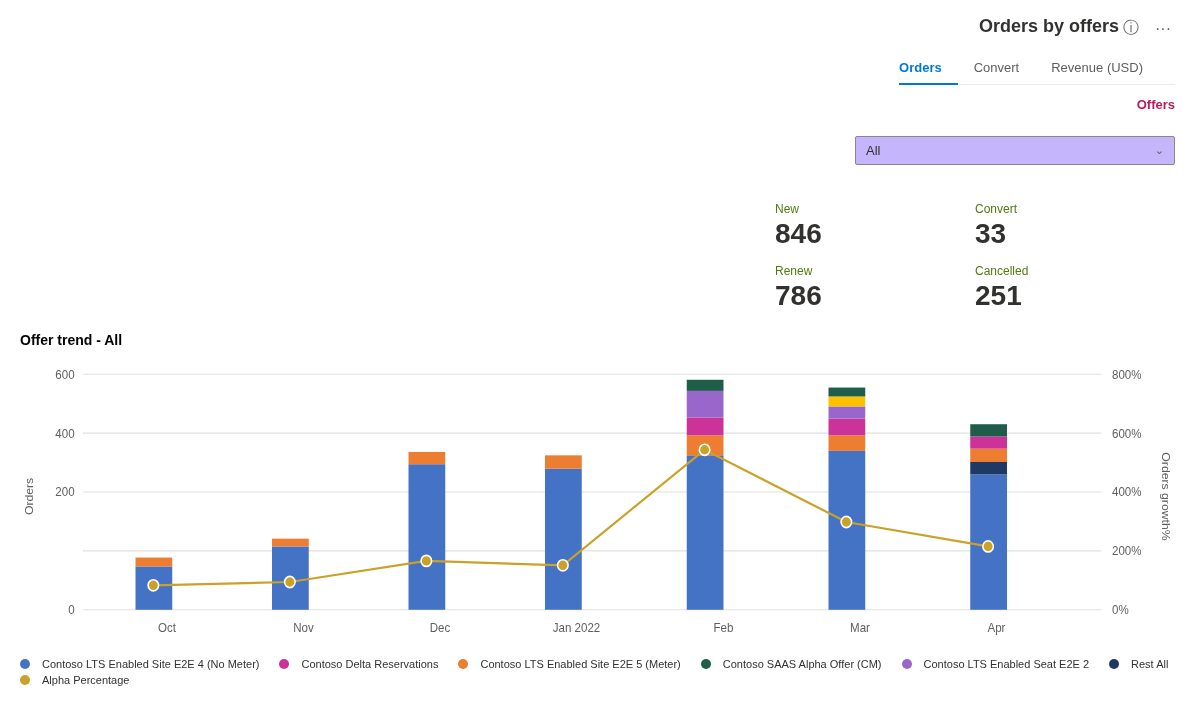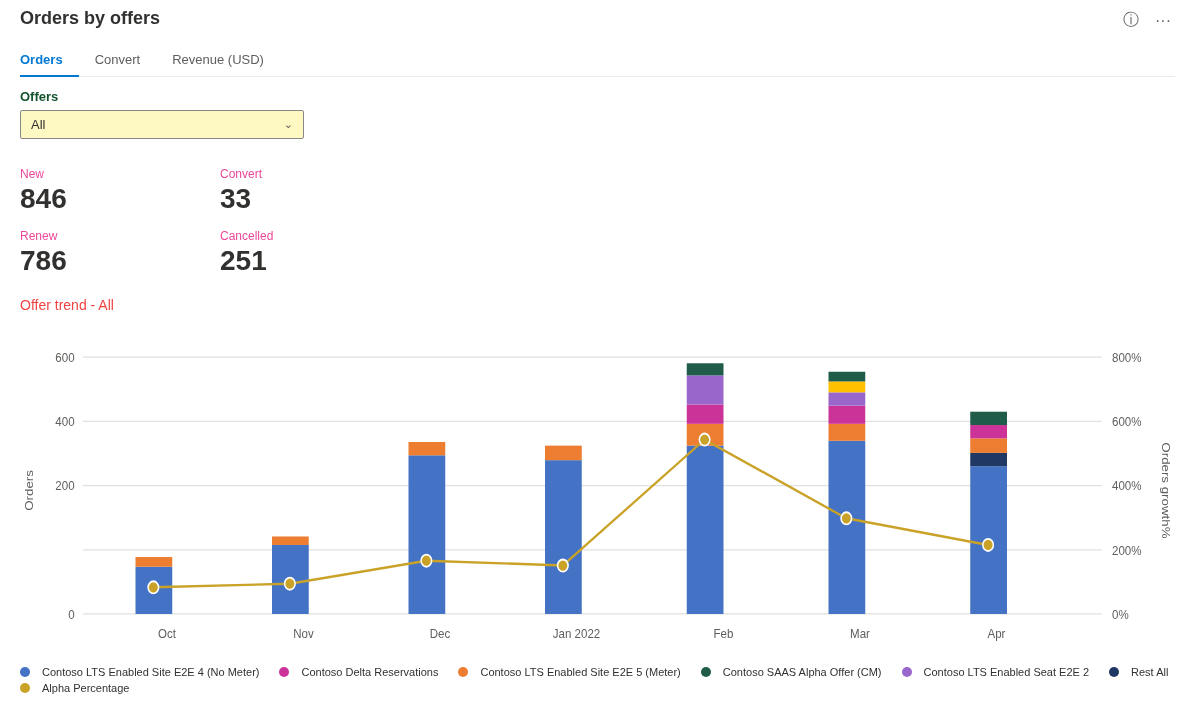--- a/index.html
+++ b/index.html
@@ -6,25 +6,26 @@
     body {
       font-family: 'Segoe UI', Arial, sans-serif;
       background: #fff;
       color: #323130;
       width: 1195px;
       height: 702px;
       overflow: hidden;
       font-size: 13px;
     }
     .container {
-      padding: 8px 20px;
+      padding: 16px 20px;
       width: 100%;
       height: 100%;
       display: flex;
       flex-direction: column;
+      align-items: flex-end;
     }
     .header-row {
       display: flex;
       justify-content: space-between;
       align-items: flex-start;
       margin-bottom: 10px;
     }
     .page-title {
       font-size: 18px;
       font-weight: 600;
@@ -60,72 +61,72 @@
       top: 1px;
     }
     .tab.active {
       color: #0078d4;
       border-bottom: 2px solid #0078d4;
       font-weight: 600;
     }
     .section-label {
       font-size: 13px;
       font-weight: 600;
-      margin-bottom: 6px;
-      color: #14532d;
+      margin-bottom: 24px;
+      color: #be185d;
     }
     .dropdown {
       display: flex;
       align-items: center;
       justify-content: space-between;
       border: 1px solid #8a8886;
       border-radius: 2px;
       padding: 6px 10px;
-      width: 284px;
+      width: 320px;
       cursor: pointer;
-      background: #fef9c3;
+      background: #c4b5fd;
       font-size: 13px;
       color: #323130;
-      margin-bottom: 24px;
+      margin-bottom: 33px;
     }
     .dropdown-arrow {
       font-size: 11px;
       color: #605e5c;
     }
     .metrics-grid {
       display: grid;
       grid-template-columns: 1fr 1fr;
       gap: 0;
       margin-bottom: 10px;
       width: 400px;
     }
     .metric-item {
       padding: 4px 0 10px 0;
     }
     .metric-label {
       font-size: 12px;
-      color: #ec4899;
+      color: #4d7c0f;
       margin-bottom: 2px;
     }
     .metric-value {
       font-size: 28px;
       font-weight: 700;
       color: #323130;
     }
     .chart-section {
       flex: 1;
       display: flex;
       flex-direction: column;
       min-height: 0;
     }
     .chart-title {
       font-size: 14px;
-      font-weight: 400;
-      margin-bottom: 20px;
-      color: #ef4444;
+      font-weight: 700;
+      margin-bottom: 4px;
+      color: #000000;
     }
     .chart-area {
       flex: 1;
       position: relative;
       min-height: 0;
     }
     svg.chart {
       width: 100%;
       height: 100%;
     }

